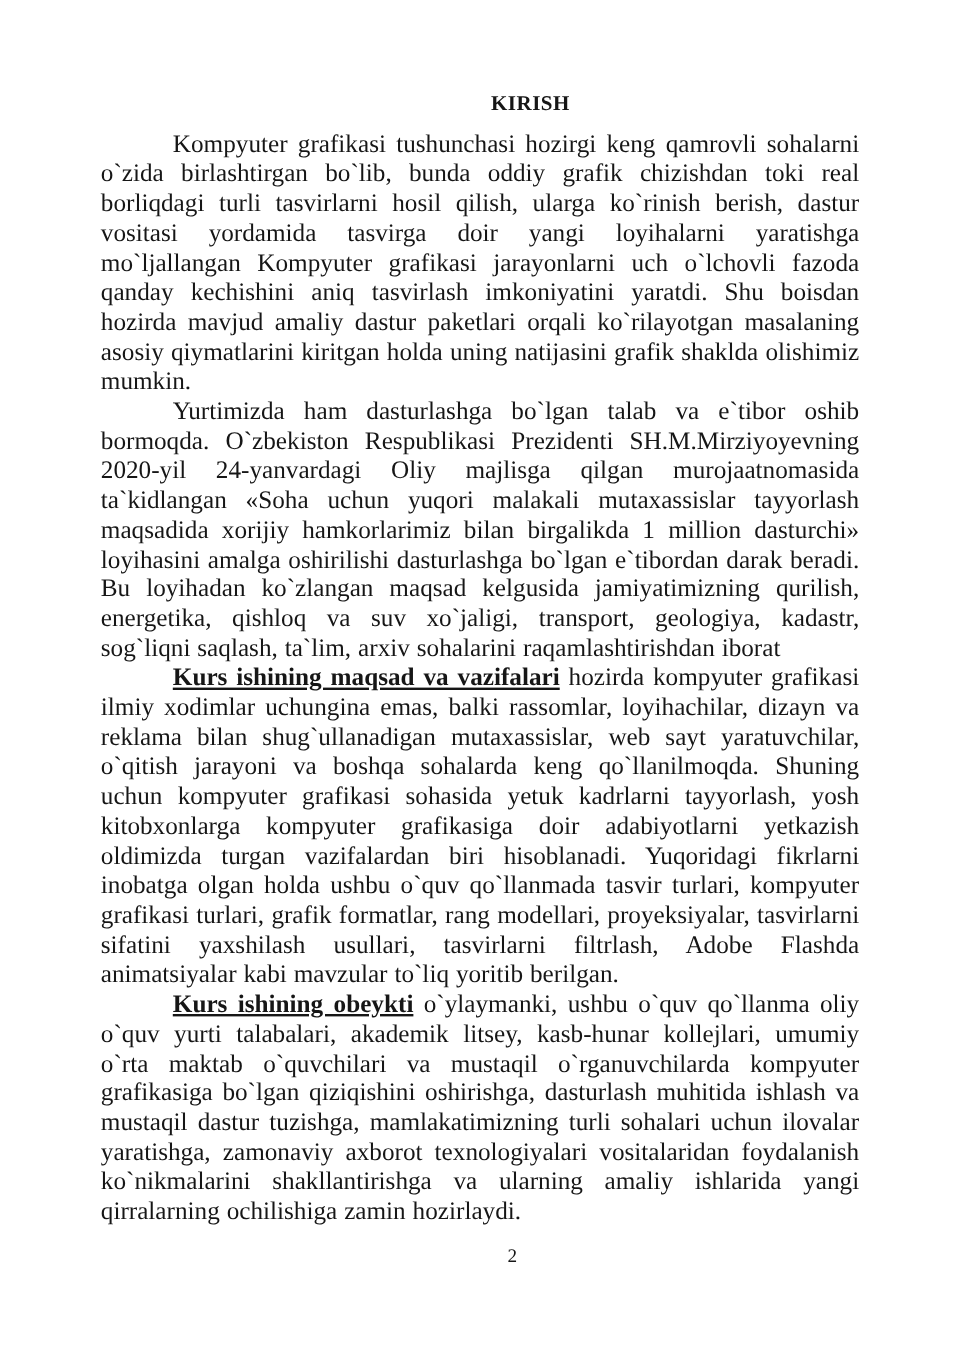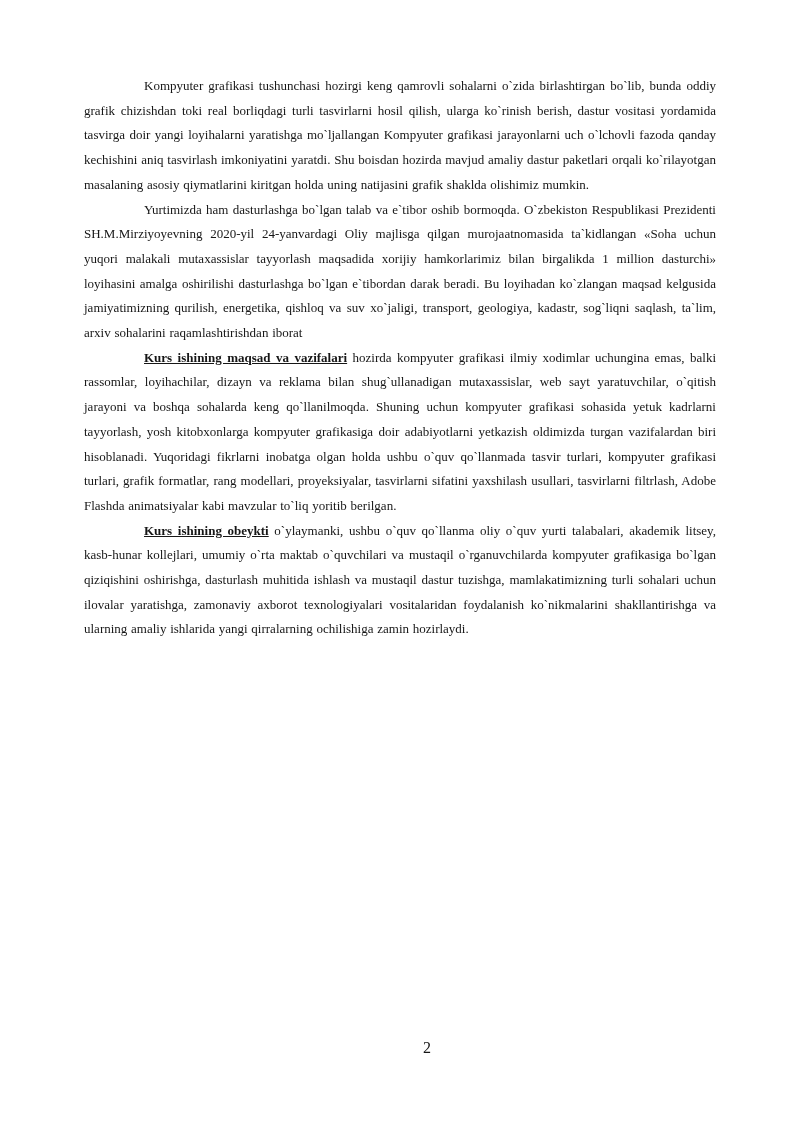--- a/index.html
+++ b/index.html
@@ -31,21 +31,21 @@
     margin: 0 0 9px 0;
     padding-left: 84px;            
     font-size: 17.5px;
     line-height: 24.7px;
     font-weight: bold;
     text-align: center;
     letter-spacing: 0.4px;
   }
   .para {
     margin: 0;
-    font-size: 13px;
+    font-size: 21px;
     line-height: 24.7px;
     text-align: justify;
     text-indent: 60px;
     word-spacing: 0.5px;
   }
   .para b {
     font-weight: bold;
     text-decoration: underline;
   }
   .pagenum {
@@ -58,20 +58,21 @@
     text-align: center;
     font-size: 16px;
     line-height: 24px;
   }
 </style>
 </head>
 <body>
 
 <div class="page">
   <div class="content">
+    <h1 class="doc-title">KIRISH</h1>
     <div id="doc-body">
         <p class="para"><span>Kompyuter grafikasi tushunchasi hozirgi keng qamrovli sohalarni o`zida birlashtirgan bo`lib, bunda oddiy grafik chizishdan toki real borliqdagi turli tasvirlarni hosil qilish, ularga ko`rinish berish, dastur vositasi yordamida tasvirga doir yangi loyihalarni yaratishga mo`ljallangan Kompyuter grafikasi jarayonlarni uch o`lchovli fazoda qanday kechishini aniq tasvirlash imkoniyatini yaratdi. Shu boisdan hozirda mavjud amaliy dastur paketlari orqali ko`rilayotgan masalaning asosiy qiymatlarini kiritgan holda uning natijasini grafik shaklda olishimiz mumkin.</span></p>
         <p class="para"><span>Yurtimizda ham dasturlashga bo`lgan talab va e`tibor oshib bormoqda. O`zbekiston Respublikasi Prezidenti SH.M.Mirziyoyevning 2020-yil 24-yanvardagi Oliy majlisga qilgan murojaatnomasida ta`kidlangan «Soha uchun yuqori malakali mutaxassislar tayyorlash maqsadida xorijiy hamkorlarimiz bilan birgalikda 1 million dasturchi» loyihasini amalga oshirilishi dasturlashga bo`lgan e`tibordan darak beradi. Bu loyihadan ko`zlangan maqsad kelgusida jamiyatimizning qurilish, energetika, qishloq va suv xo`jaligi, transport, geologiya, kadastr, sog`liqni saqlash, ta`lim, arxiv sohalarini raqamlashtirishdan iborat</span></p>
         <p class="para"><b>Kurs ishining maqsad va vazifalari</b><span> hozirda kompyuter grafikasi ilmiy xodimlar uchungina emas, balki rassomlar, loyihachilar, dizayn va reklama bilan shug`ullanadigan mutaxassislar, web sayt yaratuvchilar, o`qitish jarayoni va boshqa sohalarda keng qo`llanilmoqda. Shuning uchun kompyuter grafikasi sohasida yetuk kadrlarni tayyorlash, yosh kitobxonlarga kompyuter grafikasiga doir adabiyotlarni yetkazish oldimizda turgan vazifalardan biri hisoblanadi. Yuqoridagi fikrlarni inobatga olgan holda ushbu o`quv qo`llanmada tasvir turlari, kompyuter grafikasi turlari, grafik formatlar, rang modellari, proyeksiyalar, tasvirlarni sifatini yaxshilash usullari, tasvirlarni filtrlash, Adobe Flashda animatsiyalar  kabi mavzular to`liq yoritib berilgan.</span></p>
         <p class="para"><b>Kurs ishining obeykti</b><span> o`ylaymanki, ushbu o`quv qo`llanma oliy o`quv yurti talabalari, akademik litsey, kasb-hunar kollejlari, umumiy o`rta maktab o`quvchilari va mustaqil o`rganuvchilarda kompyuter grafikasiga bo`lgan qiziqishini oshirishga, dasturlash muhitida ishlash va mustaqil dastur tuzishga, mamlakatimizning turli sohalari uchun ilovalar yaratishga, zamonaviy axborot texnologiyalari vositalaridan foydalanish ko`nikmalarini shakllantirishga va ularning amaliy ishlarida yangi qirralarning ochilishiga zamin hozirlaydi.</span></p>
       </div>
   </div>
   <div class="pagenum">2</div>
 </div>
 

